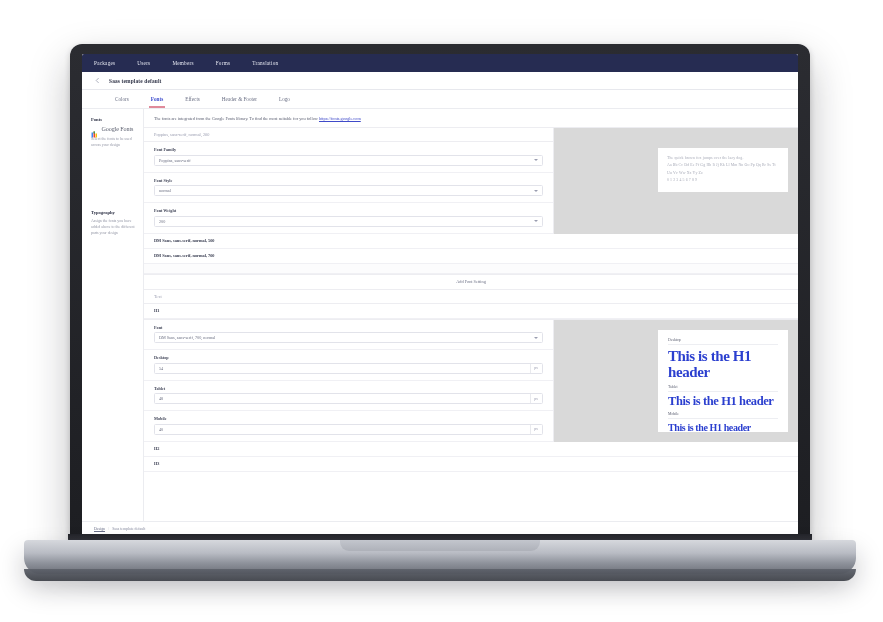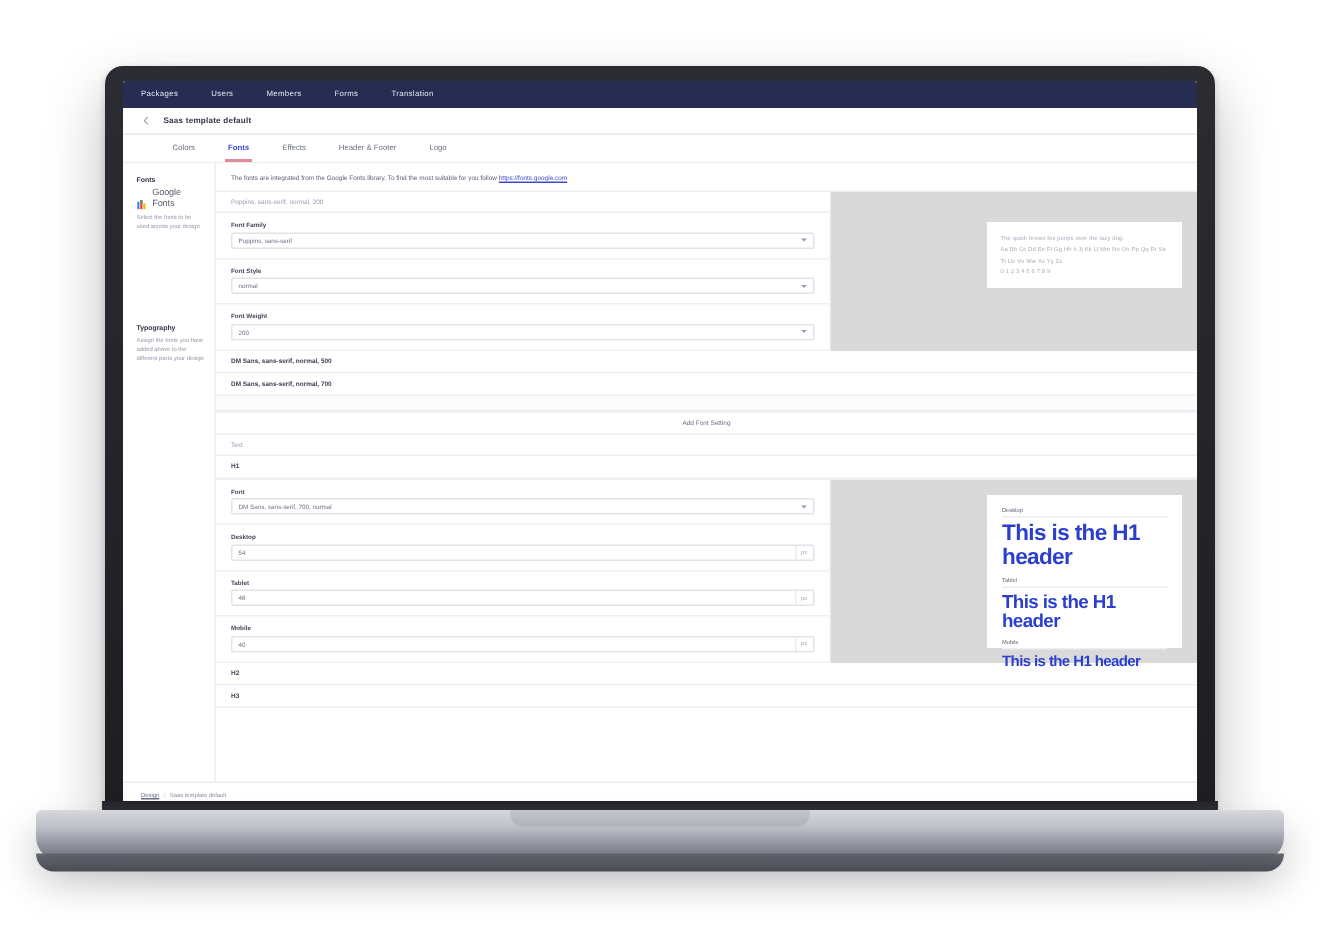--- a/index.html
+++ b/index.html
@@ -4,21 +4,21 @@
 <style>
   html,body{margin:0;padding:0;}
   body{
     width:883px;height:622px;overflow:hidden;background:#ffffff;
     font-family:"Liberation Sans", sans-serif;
     -webkit-font-smoothing:antialiased;
   }
   .stage{position:relative;width:883px;height:622px;background:#fff;}
 
   
-  .laptop{position:absolute;left:70px;top:44px;width:688px;height:500px;}
+  .laptop{position:absolute;left:70px;top:44px;width:688px;height:500px;font-family:Liberation Serif, serif;}
   .lid{
     position:absolute;left:0;top:0;width:740px;height:500px;
     background:linear-gradient(180deg,#2b2c31 0%,#1d1e22 100%);
     border-radius:12px 12px 4px 4px;
     box-shadow:0 18px 40px rgba(20,20,30,.28), 0 2px 6px rgba(0,0,0,.18);
     padding:10px 10px 0 10px;box-sizing:border-box;
   }
   .screen{
     position:absolute;left:12px;top:10px;width:716px;height:482px;
     background:#ffffff;overflow:hidden;border-radius:2px;

